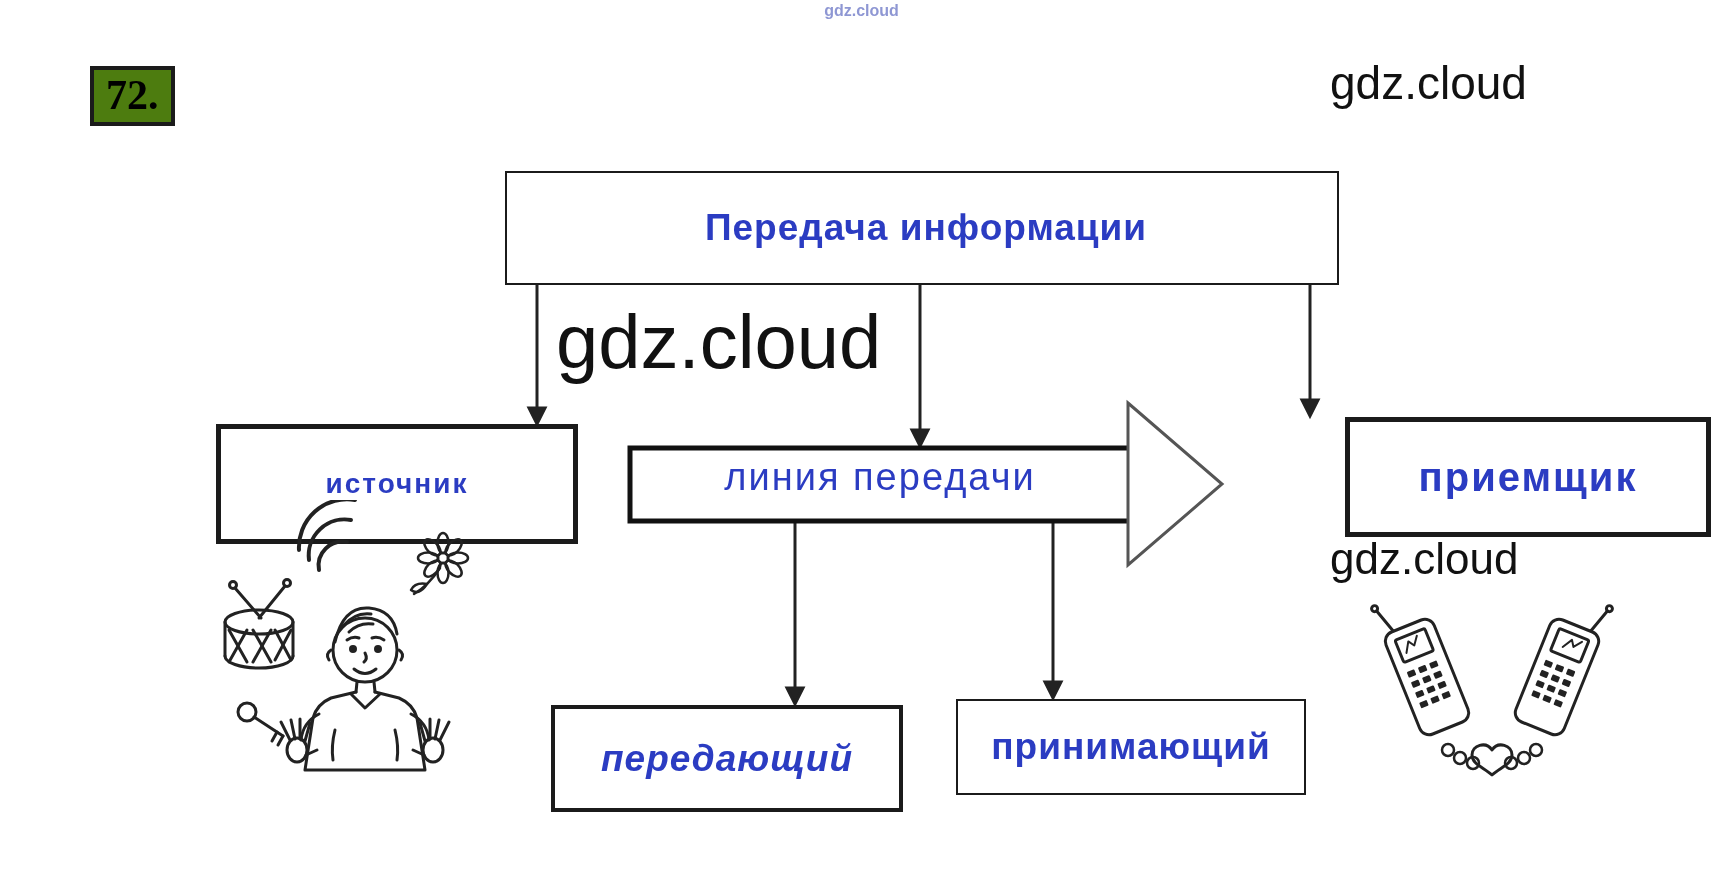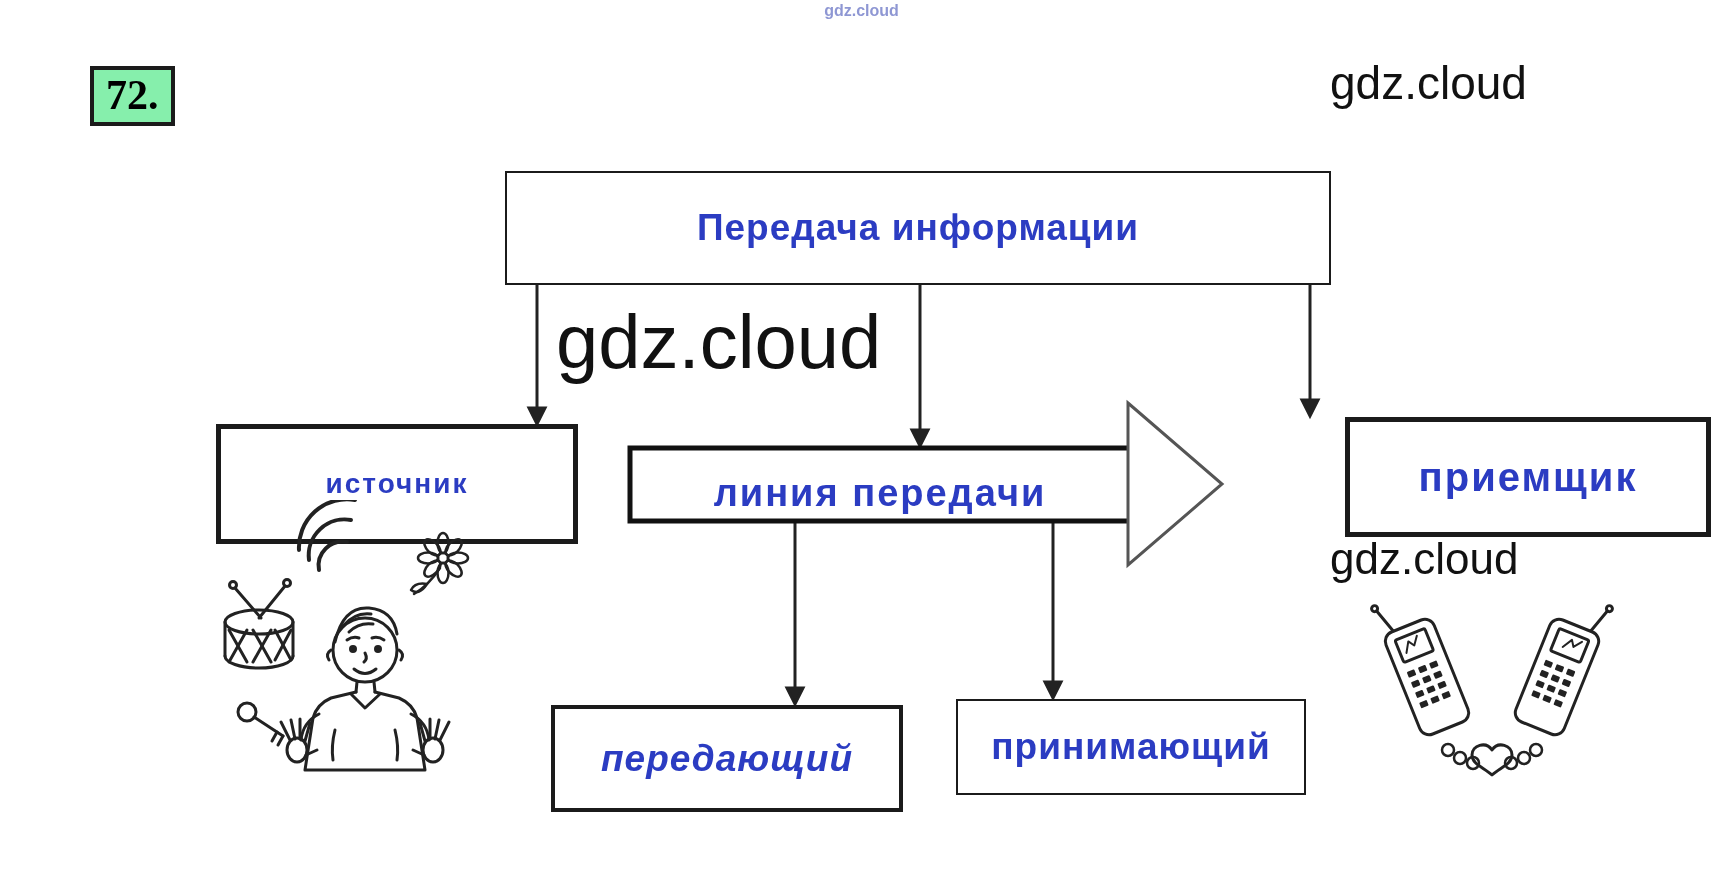--- a/index.html
+++ b/index.html
@@ -9,35 +9,35 @@
   }
   .overlay{position:absolute;left:0;top:0;z-index:1;}
   .wm{position:absolute;color:var(--watermark);z-index:2;white-space:nowrap;}
   .wm-top{left:0;right:0;top:2px;text-align:center;font-size:16px;color:var(--watermark-top);font-weight:bold;opacity:.85;}
   .wm-top-right{left:1330px;top:56px;font-size:46px;}
   .wm-center{left:556px;top:298px;font-size:76px;z-index:3;}
   .wm-right{left:1330px;top:534px;font-size:44px;}
   .task-number{
     position:absolute;left:90px;top:66px;border:4px solid var(--ink);
     padding:1px 12px 3px 12px;font-family:"Liberation Serif",serif;
-    font-weight:bold;font-size:42px;color:#000;z-index:2;background:#86efac;
+    font-weight:bold;font-size:42px;color:#000;z-index:2;background:#4d7c0f;
   }
   .box{
     position:absolute;background:#ffffff;display:flex;align-items:center;justify-content:center;
     color:var(--label-blue);font-weight:bold;z-index:2;text-align:center;
   }
-  .title-box{left:505px;top:171px;width:822px;height:110px;border:2px solid var(--ink);font-size:37px;letter-spacing:1px;}
+  .title-box{left:505px;top:171px;width:822px;height:110px;border:2px solid var(--ink);font-size:37px;letter-spacing:1px;padding-left:8px;}
   .source-box{left:216px;top:424px;width:352px;height:110px;border:5px solid var(--ink);font-size:28px;letter-spacing:2px;}
   .receiver-box{left:1345px;top:417px;width:356px;height:110px;border:5px solid var(--ink);font-size:40px;letter-spacing:2px;}
   .transmitting-box{left:551px;top:705px;width:344px;height:99px;border:4px solid var(--ink);font-size:37px;letter-spacing:1px;font-style:italic;}
   .receiving-box{left:956px;top:699px;width:346px;height:92px;border:2px solid var(--ink);font-size:37px;letter-spacing:1px;text-align:right;}
   .line-label{
     position:absolute;left:640px;top:452px;width:480px;height:50px;z-index:2;
     display:flex;align-items:center;justify-content:center;
-    color:var(--label-blue);font-weight:bold;font-size:38px;letter-spacing:2px;margin-top:16px;
+    color:var(--label-blue);font-weight:normal;font-size:38px;letter-spacing:2px;
   }
   .illus{position:absolute;z-index:2;}
   .illus-source{left:215px;top:500px;}
   .illus-receiver{left:1352px;top:572px;}
 </style>
 </head>
 <body>
 
 <div class="page">
 

